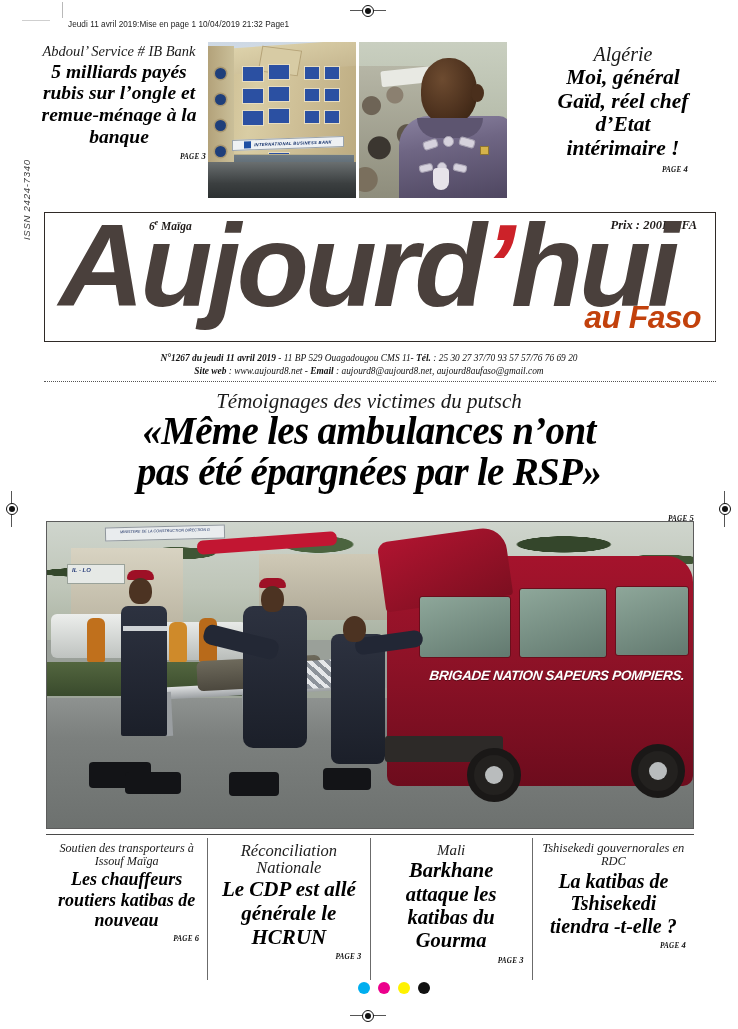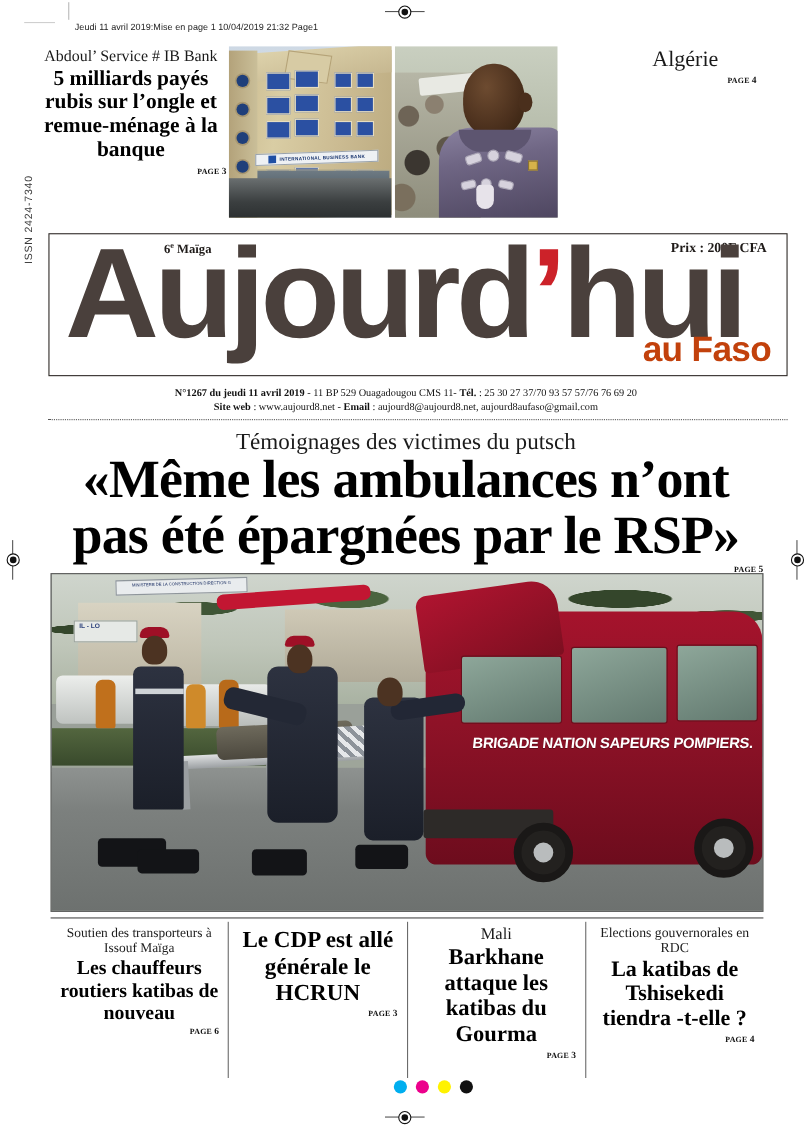--- a/index.html
+++ b/index.html
@@ -67,20 +67,21 @@
     width: 28px; height: 1px;
     background: #cfcfcf;
   }
 
   
   .page {
     position: absolute;
     left: 22px; top: 26px;
     width: 694px;
     height: 968px;
+    font-style: italic;
   }
 
   
   .top-strip {
     position: absolute;
     left: 0; top: 14px;
     width: 694px; height: 166px;
     display: flex;
     align-items: flex-start;
   }
@@ -362,21 +363,21 @@
     left: 0; top: 363px; width: 694px;
     text-align: center;
     font-size: 21px;
     color: #1b1b1b;
     font-family: "Liberation Serif", serif;
   }
   .lead-head {
     position: absolute;
     left: 12px; top: 385px; width: 670px;
     text-align: center;
-    font-size: 49px;
+    font-size: 39px;
     font-weight: bold;
     line-height: 1.04;
     letter-spacing: -0.7px;
     color: #000;
     font-family: "Liberation Serif", serif;
   }
   .lead-pageref {
     position: absolute;
     right: 22px; top: 481px;
     text-align: right;
@@ -771,20 +772,21 @@
         <div class="bead" style="left:60px;top:122px;width:14px;height:8px;border-radius:3px;transform:rotate(-12deg)"></div>
         <div class="bead" style="left:78px;top:120px;width:10px;height:10px;border-radius:50%"></div>
         <div class="bead" style="left:94px;top:122px;width:14px;height:8px;border-radius:3px;transform:rotate(12deg)"></div>
         <div class="man-flag"></div>
         <div class="man-tassel"></div>
       </div>
     </div>
 
     <div class="teaser right">
       <div class="teaser-kicker">Algérie</div>
+      <div class="teaser-title">Moi, général Gaïd, réel chef d’Etat intérimaire !</div>
       <div class="teaser-pageline">
         <span class="page-ref">
           <span>PAGE</span><span class="num">4</span>
         </span>
       </div>
     </div>
   </div>
 
   <div class="issn">ISSN 2424-7340</div>
 
@@ -873,36 +875,37 @@
 
     <div class="bcell c1">
       <div class="bcell-kicker">Soutien des transporteurs à Issouf Maïga</div>
       <div class="bcell-title">Les chauffeurs routiers katibas de nouveau</div>
       <div class="bcell-pageline">
         <span class="page-ref"><span>PAGE</span><span class="num">6</span></span>
       </div>
     </div>
 
     <div class="bcell c2">
+      <div class="bcell-kicker">Réconciliation Nationale</div>
       <div class="bcell-title">Le CDP est allé générale le HCRUN</div>
       <div class="bcell-pageline">
         <span class="page-ref"><span>PAGE</span><span class="num">3</span></span>
       </div>
     </div>
 
     <div class="bcell c3">
       <div class="bcell-kicker">Mali</div>
       <div class="bcell-title">Barkhane attaque les katibas du Gourma</div>
       <div class="bcell-pageline">
         <span class="page-ref"><span>PAGE</span><span class="num">3</span></span>
       </div>
     </div>
 
     <div class="bcell c4">
-      <div class="bcell-kicker">Elections gouvernorales en RDC</div>
+      <div class="bcell-kicker">Tshisekedi gouvernorales en RDC</div>
       <div class="bcell-title">La katibas de Tshisekedi tiendra -t-elle ?</div>
       <div class="bcell-pageline">
         <span class="page-ref"><span>PAGE</span><span class="num">4</span></span>
       </div>
     </div>
   </div>
 
   <div class="cmyk">
     <span style="background: rgb(0, 174, 239);"></span>
     <span style="background: rgb(236, 0, 140);"></span>

